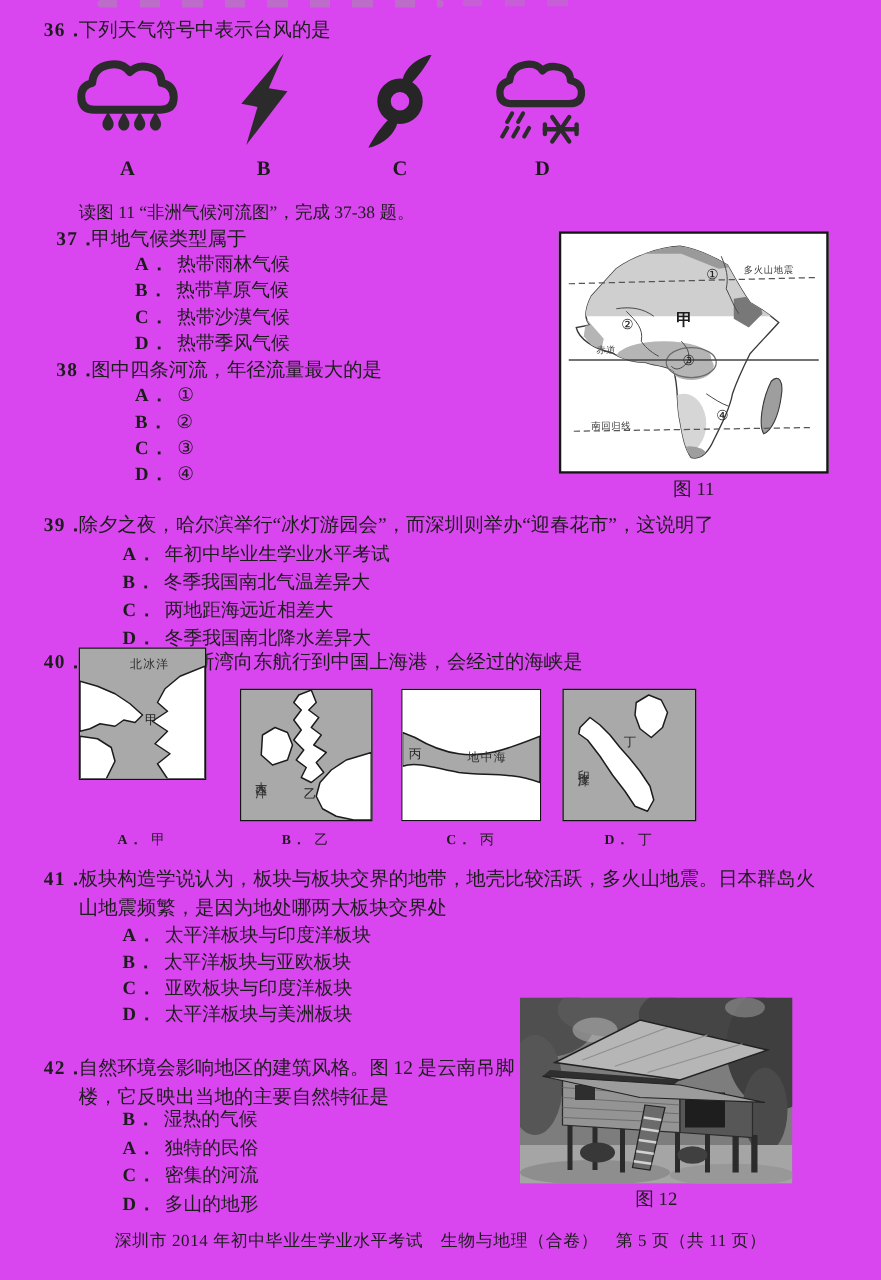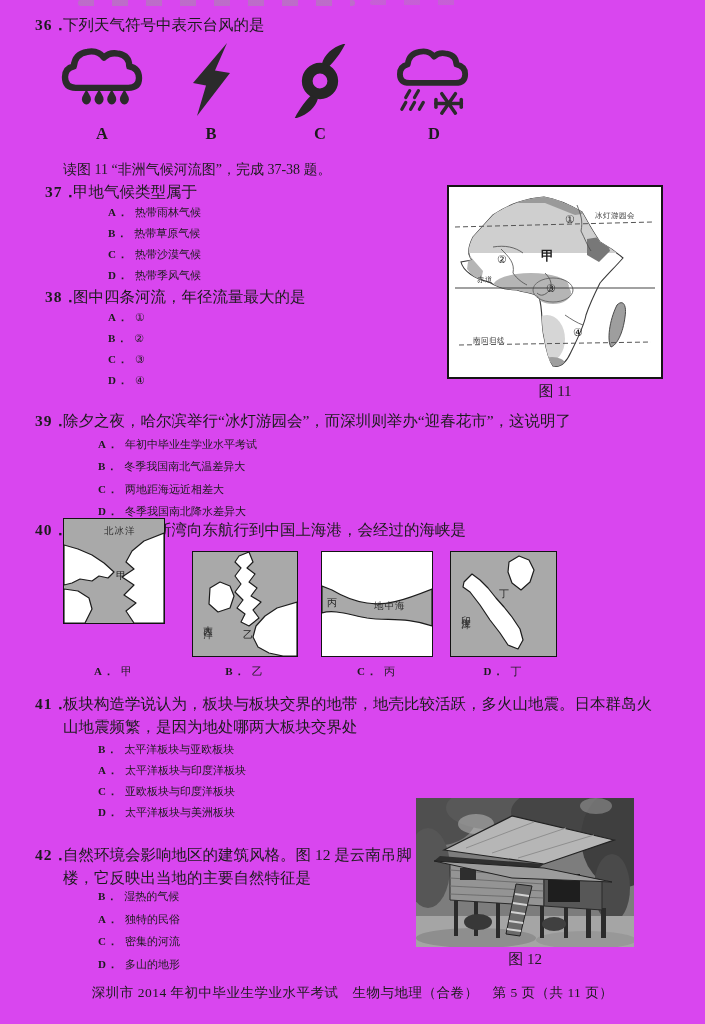--- a/index.html
+++ b/index.html
@@ -6,21 +6,21 @@
   #page{
     position:relative;width:705px;height:1024px;margin:0 auto;
     background:#d946ef;overflow:hidden;
     font-family:"Liberation Serif","DejaVu Serif",serif;
     color:#1c1c1c;
   }
   .abs{position:absolute;}
   .qnum{position:absolute;left:35px;top:0;font-weight:bold;letter-spacing:1px;}
   .stem-wrap{position:relative;padding-left:63px;font-size:15.5px;}
   .opt-key{font-weight:bold;margin-right:6px;letter-spacing:1px;}
-  .opt-row{padding-left:98px;font-size:11px;}
+  .opt-row{padding-left:98px;font-size:15px;}
   .lh21 .opt-row, .lh21 .stem-wrap{line-height:21px;}
   .lh225 .opt-row, .lh225 .stem-wrap{line-height:22.5px;}
   .lh23 .stem-wrap{line-height:23px;}
   .wicon-label{display:block;text-align:center;font-weight:bold;font-size:16.5px;margin-top:2px;}
   .fig-box{position:absolute;border:2px solid #151515;background:#fff;}
   .fig-caption{position:absolute;text-align:center;font-size:15px;}
   .map-label{position:absolute;font-size:7.5px;color:#3a3a3a;letter-spacing:.5px;white-space:nowrap;}
   .circ-num{position:absolute;font-size:11px;color:#222;}
   .panel{position:absolute;border:1.5px solid #131313;overflow:hidden;background:#a9a9a9;}
   .panel svg{display:block;}
@@ -148,21 +148,21 @@
       <line x1="10" y1="158" x2="202" y2="155" stroke="#555" stroke-width="1" stroke-dasharray="5,3"></line>
 
       <g fill="none" stroke="#4a4a4a" stroke-width="0.8">
         <path d="M128 18 C132 28 134 34 132 44 C136 52 138 58 142 64"></path>
         <path d="M52 62 C60 70 66 76 64 86 C68 92 74 96 78 98"></path>
         <path d="M96 86 C102 92 104 98 100 104 C96 108 92 110 88 106"></path>
         <path d="M116 128 C122 132 128 136 134 138"></path>
         <path d="M44 60 C56 58 66 60 74 66"></path>
       </g>
     </svg>
-    <span class="map-label" style="left:146px;top:24px;">冰灯游园会</span>
+    <span class="map-label" style="left:146px;top:24px;">多火山地震</span>
     <span class="map-label" style="left:28px;top:88px;">赤道</span>
     <span class="map-label" style="left:24px;top:149px;">南回归线</span>
     <span class="abs" style="left:92px;top:60px;font-size:13px;font-weight:bold;">甲</span>
     <span class="circ-num" style="left:116px;top:26px;">①</span>
     <span class="circ-num" style="left:48px;top:66px;">②</span>
     <span class="circ-num" style="left:97px;top:95px;">③</span>
     <span class="circ-num" style="left:124px;top:139px;">④</span>
   </div>
   <div class="fig-caption" style="left:447px;top:382px;width:216px;">图 11</div>
 
@@ -244,22 +244,22 @@
     <span class="opt-key">D．</span><span>丁</span>
   </div>
 
   <div class="abs lh23" style="top:692px;left:0;width:705px;">
     <div class="stem-wrap" style="width:592px;">
       <span class="qnum">41．</span>
       <span>板块构造学说认为，板块与板块交界的地带，地壳比较活跃，多火山地震。日本群岛火山地震频繁，是因为地处哪两大板块交界处</span>
     </div>
   </div>
   <div class="abs lh21" style="top:739px;left:0;width:705px;">
+    <div class="opt-row"><span class="opt-key">A．</span><span>太平洋板块与印度洋板块</span></div>
     <div class="opt-row"><span class="opt-key">B．</span><span>太平洋板块与亚欧板块</span></div>
-    <div class="opt-row"><span class="opt-key">A．</span><span>太平洋板块与印度洋板块</span></div>
     <div class="opt-row"><span class="opt-key">C．</span><span>亚欧板块与印度洋板块</span></div>
     <div class="opt-row"><span class="opt-key">D．</span><span>太平洋板块与美洲板块</span></div>
   </div>
 
   <div class="abs lh23" style="top:843px;left:0;width:705px;">
     <div class="stem-wrap" style="width:368px;">
       <span class="qnum">42．</span>
       <span>自然环境会影响地区的建筑风格。图 12 是云南吊脚楼，它反映出当地的主要自然特征是</span>
     </div>
   </div>

